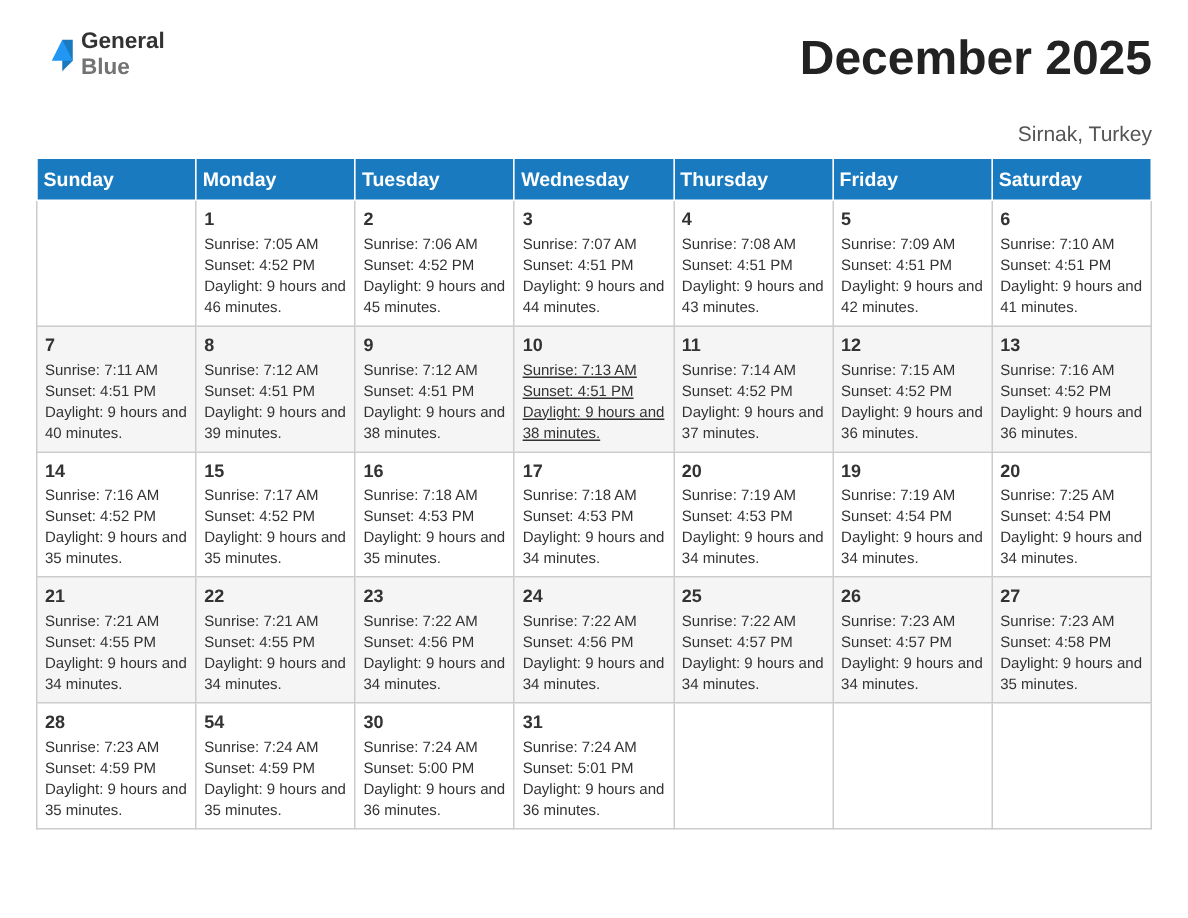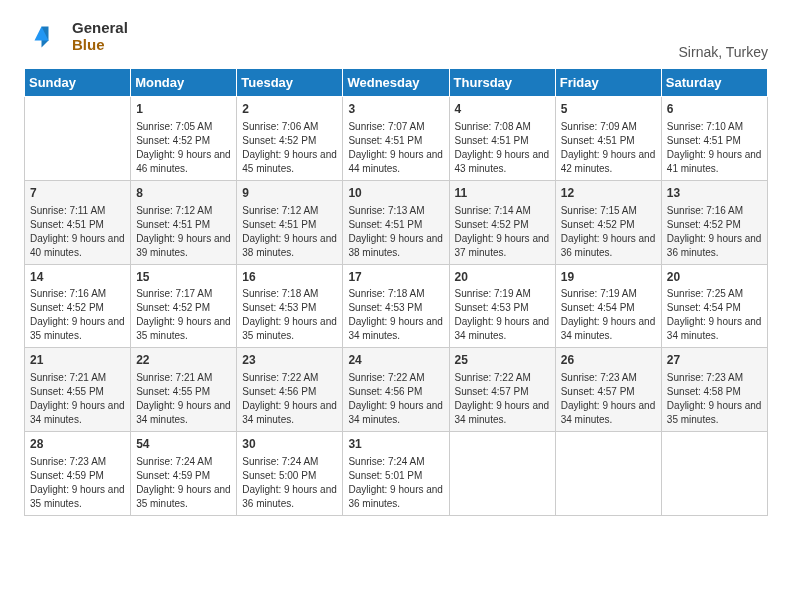--- a/index.html
+++ b/index.html
@@ -12,31 +12,31 @@
     }
     .header {
       display: flex;
       justify-content: space-between;
       align-items: flex-start;
       margin-bottom: 8px;
     }
     .logo {
       display: flex;
       align-items: center;
-      gap: 20px;
+      gap: 2px;
     }
     .logo-text {
       display: flex;
       flex-direction: column;
       font-size: 15px;
       font-weight: bold;
       line-height: 1.1;
     }
     .logo-general { color: #333; }
-    .logo-blue { color: #a16207; }
+    .logo-blue { color: #737373; }
     .logo-icon {
       width: 28px;
       height: 28px;
     }
     .title-block {
       text-align: right;
     }
     .month-title {
       font-size: 32px;
       font-weight: bold;
@@ -99,20 +99,21 @@
       <polygon points="20,4 28,4 28,20 20,28" fill="#1a7abf"></polygon>
       <polygon points="20,4 28,20 12,20" fill="#2196F3"></polygon>
       <polygon points="4,4 20,4 20,20 4,20" fill="none"></polygon>
     </svg>
     <div class="logo-text">
       <span class="logo-general">General</span>
       <span class="logo-blue">Blue</span>
     </div>
   </div>
   <div class="title-block">
+    <div class="month-title">December 2025</div>
     <div class="location">Sirnak, Turkey</div>
   </div>
 </div>
 
 <table>
   <thead>
     <tr>
     <th>Sunday</th>
         <th>Monday</th>
         <th>Tuesday</th>
@@ -176,21 +177,21 @@
 Daylight: 9 hours and 39 minutes.</div>
         </td>
         <td>
           <span class="day-num">9</span>
           <div class="day-info" style="white-space: pre-line;">Sunrise: 7:12 AM
 Sunset: 4:51 PM
 Daylight: 9 hours and 38 minutes.</div>
         </td>
         <td>
           <span class="day-num">10</span>
-          <div class="day-info" style="white-space: pre-line;">Sunrise: 7:13 AM
+          <div class="day-info" style="white-space: pre-line; text-decoration: underline;">Sunrise: 7:13 AM
 Sunset: 4:51 PM
 Daylight: 9 hours and 38 minutes.</div>
         </td>
         <td>
           <span class="day-num">11</span>
           <div class="day-info" style="white-space: pre-line;">Sunrise: 7:14 AM
 Sunset: 4:52 PM
 Daylight: 9 hours and 37 minutes.</div>
         </td>
         <td>

